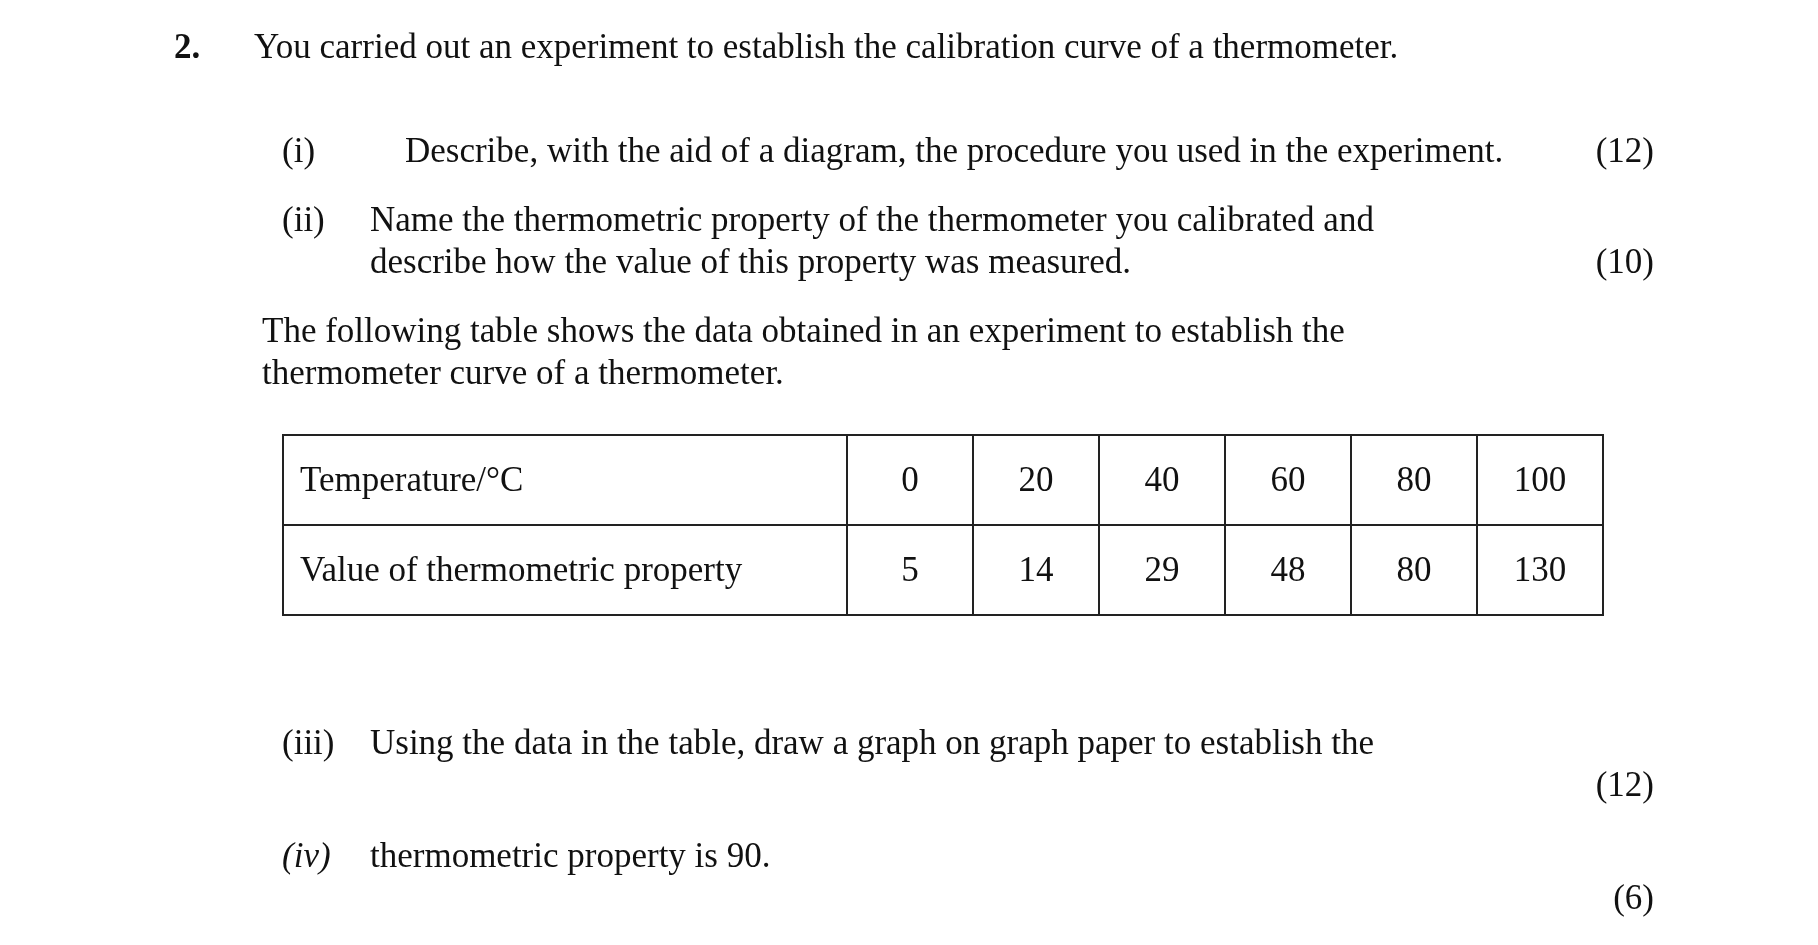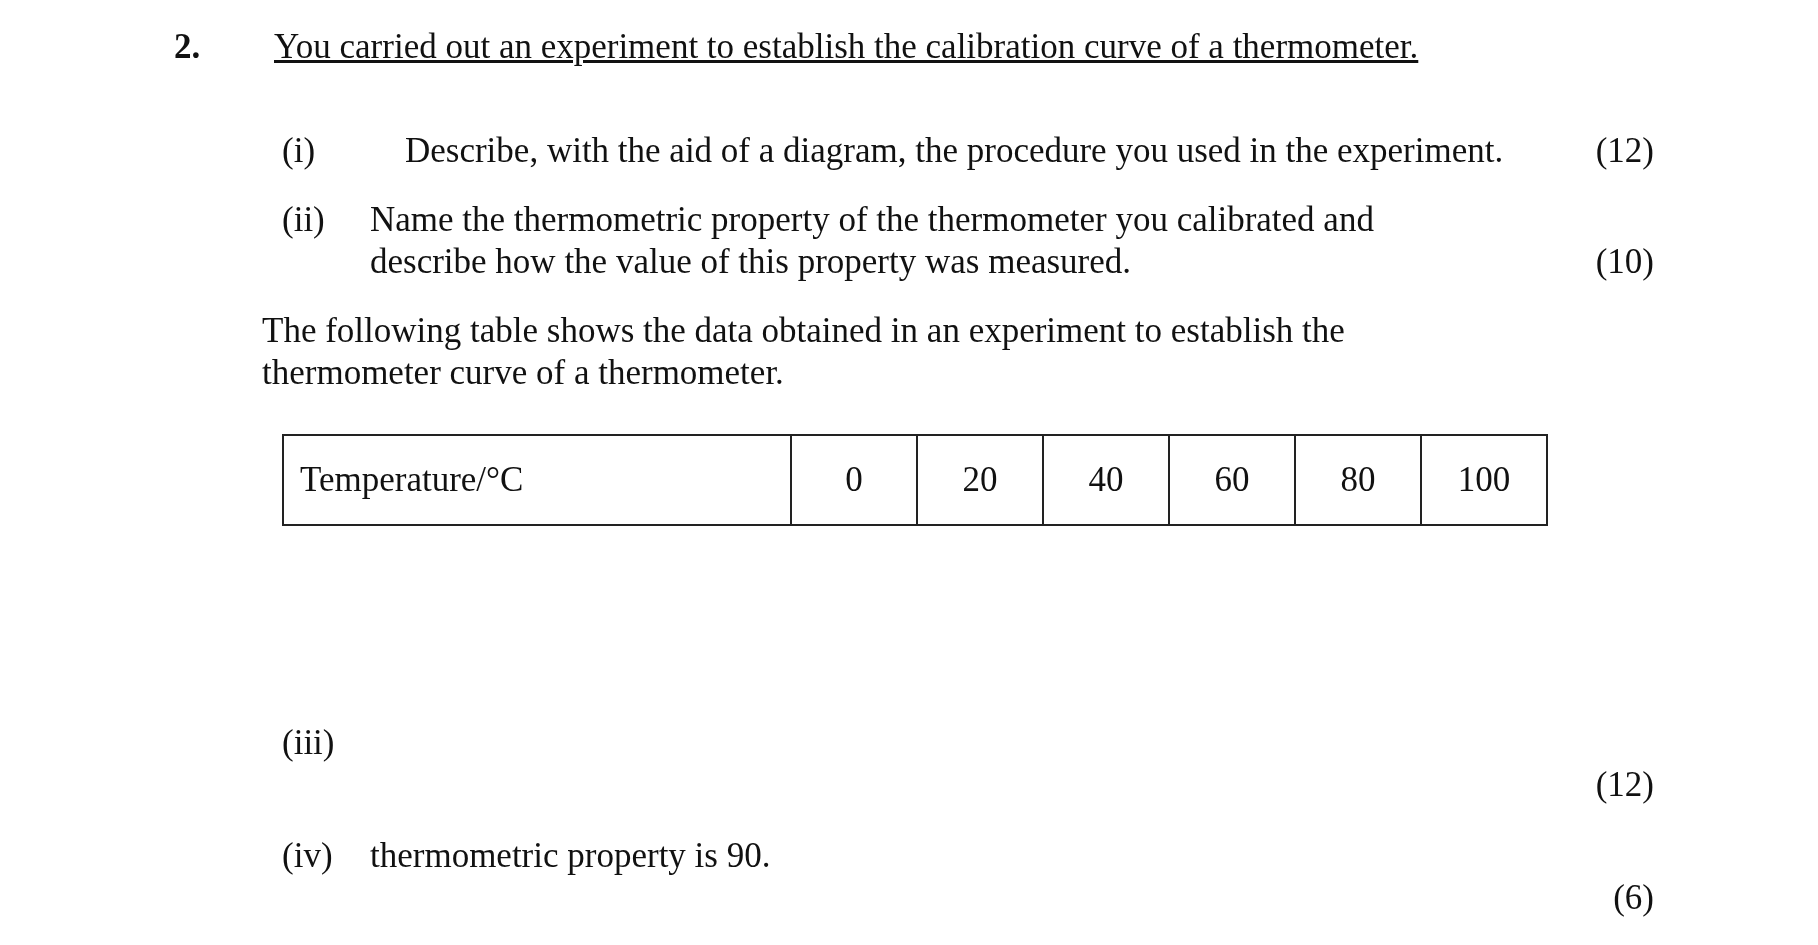--- a/index.html
+++ b/index.html
@@ -17,23 +17,22 @@
       font-size: 35px;
       line-height: 42px;
     }
     .abs { position: absolute; }
     .qnum {
       left: 174px;
       top: 26px;
       font-weight: bold;
     }
     .stem {
-      left: 274px;
+      left: 254px;
       top: 26px;
-      text-decoration: underline;
     }
     .part-label {
       left: 282px;
     }
     .part-text {
       left: 370px;
       width: 1180px;
     }
     .marks {
       right: 164px;
@@ -52,21 +51,21 @@
       font-size: 35px;
     }
     table.data-table td {
       border: 2px solid #222222;
       height: 88px;
       padding: 0;
       text-align: center;
       vertical-align: middle;
     }
     table.data-table td.row-head {
-      width: 508px;
+      width: 564px;
       text-align: left;
       padding-left: 16px;
       box-sizing: border-box;
     }
     table.data-table td.val {
       width: 124px;
     }
   </style>
 </head>
 <body>
@@ -96,25 +95,35 @@
   <tbody>
       <tr>
     <td class="row-head">Temperature/°C</td>
     <td class="val">0</td>
     <td class="val">20</td>
     <td class="val">40</td>
     <td class="val">60</td>
     <td class="val">80</td>
     <td class="val">100</td>
   </tr>
+  <tr>
+    <td class="row-head">Value of thermometric property</td>
+    <td class="val">5</td>
+    <td class="val">14</td>
+    <td class="val">29</td>
+    <td class="val">48</td>
+    <td class="val">80</td>
+    <td class="val">130</td>
+  </tr>
 </tbody>
   </table>
 
 <div class="abs part-label" style="top:722px;">(iii)</div>
 <div class="abs part-text" style="top:722px;">
+  <div>Using the data in the table, draw a graph on graph paper to establish the</div>
 </div>
 <div class="abs marks" style="top:764px;">(12)</div>
 
-<div class="abs part-label" style="top:835px;">(iv)</div>
+<div class="abs part-label" style="top:835px;font-style:italic;">(iv)</div>
 <div class="abs part-text" style="top:835px;">
   <div>thermometric property is 90.</div>
 </div>
 <div class="abs marks" style="top:877px;">(6)</div>
 
 </body></html>

